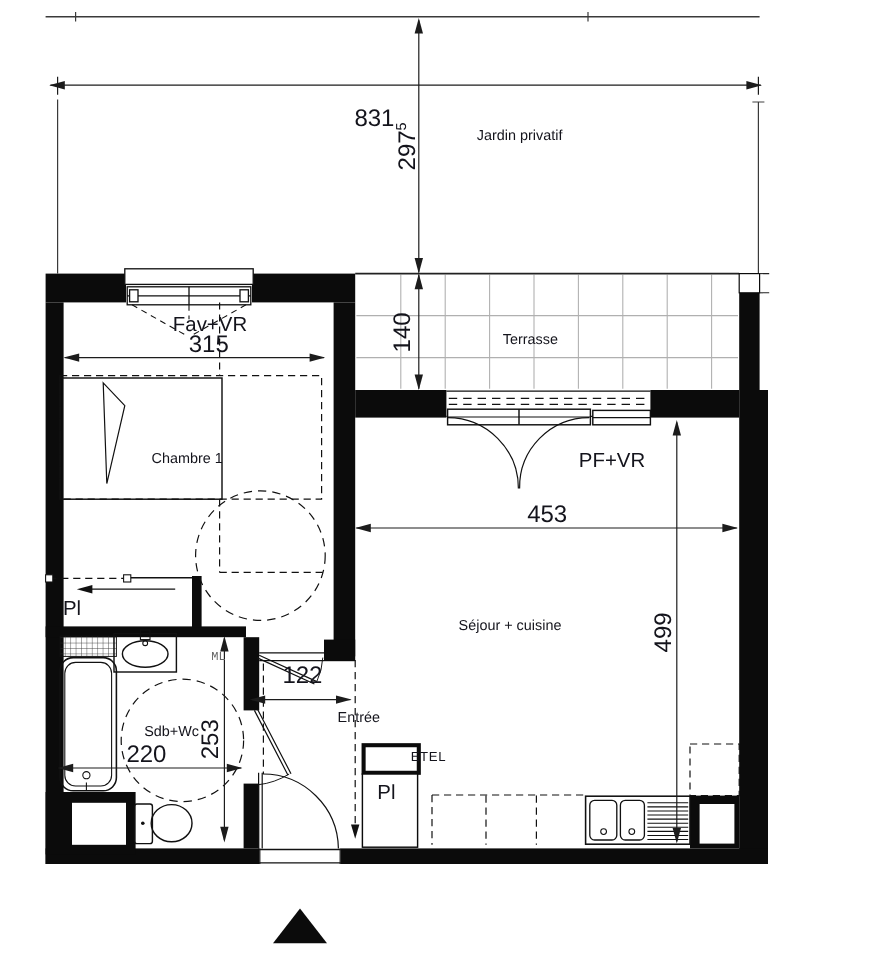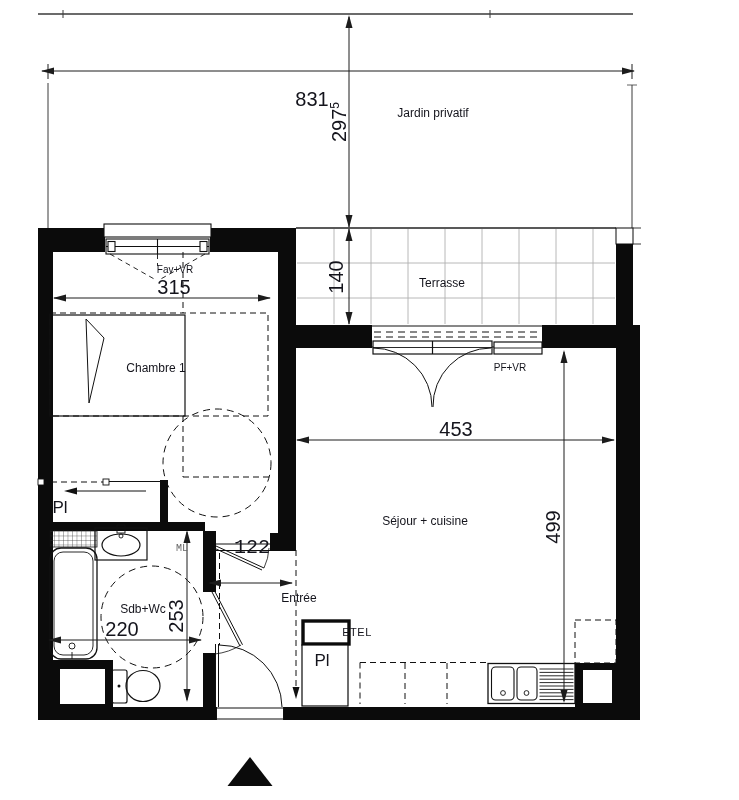--- a/index.html
+++ b/index.html
@@ -3,21 +3,21 @@
 <meta charset="utf-8">
 <style>
   html,body{margin:0;padding:0;background:#fff;}
   #canvas{position:relative;width:739px;height:800px;background:#ffffff;overflow:hidden;
           font-family:"Liberation Sans",sans-serif;color:#14141c;}
   #drawing{position:absolute;left:0;top:0;}
   .lbl{position:absolute;transform:translate(-50%,-50%);white-space:nowrap;color:#14141c;line-height:1;}
   .room{font-size:12px;}
   .dim{font-size:20px;}
   .dim-v{transform:translate(-50%,-50%) rotate(-90deg);}
-  .small{font-size:10px;}
+  .small{font-size:17px;}
   .pl{font-size:17px;}
   .etel{font-size:11px;letter-spacing:.5px;}
   .ml{font-size:10px;color:#666;}
   sup{font-size:12px;}
 </style>
 </head>
 <body>
 
 <div id="canvas">
 <svg id="drawing" width="739" height="800" viewBox="0 0 739 800" xmlns="http://www.w3.org/2000/svg">
@@ -244,34 +244,34 @@
 
   <defs>
     <pattern id="gridhatch" width="4.5" height="4.5" patternUnits="userSpaceOnUse">
       <path d="M0,0 H4.5 M0,0 V4.5" stroke="#333" stroke-width="0.7" fill="none"></path>
     </pattern>
   </defs>
 </svg>
 
   <div class="lbl room" style="left:433px;top:113px;">Jardin privatif</div>
   <div class="lbl room" style="left:442px;top:283px;">Terrasse</div>
-  <div class="lbl room" style="left:156px;top:368px;text-align:right;">Chambre 1</div>
+  <div class="lbl room" style="left:156px;top:382px;text-align:right;">Chambre 1</div>
   <div class="lbl room" style="left:425px;top:521px;">Séjour + cuisine</div>
   <div class="lbl room" style="left:143px;top:585px;margin-top:24px;">Sdb+Wc</div>
   <div class="lbl room" style="left:255px;top:598px;margin-left:44px;">Entrée</div>
 
   <div class="lbl dim" style="left:312px;top:65px;margin-top:34px;">831</div>
   <div class="lbl dim dim-v" style="left:339px;top:122px;"><span>297</span><sup>5</sup></div>
   <div class="lbl dim dim-v" style="left:336px;top:277px;">140</div>
   <div class="lbl dim" style="left:174px;top:287px;">315</div>
   <div class="lbl dim" style="left:456px;top:429px;">453</div>
   <div class="lbl dim dim-v" style="left:553px;top:527px;">499</div>
   <div class="lbl dim" style="left:122px;top:629px;">220</div>
   <div class="lbl dim dim-v" style="left:176px;top:616px;">253</div>
-  <div class="lbl dim" style="left:252px;top:548px;font-family:Liberation Mono, monospace;">122</div>
+  <div class="lbl dim" style="left:252px;top:563px;">122</div>
 
   <div class="lbl small" style="left:175px;top:270px;">Fav+VR</div>
-  <div class="lbl small" style="left:510px;top:368px;">PF+VR</div>
+  <div class="lbl small" style="left:510px;top:384px;">PF+VR</div>
   <div class="lbl pl" style="left:60px;top:507px;">Pl</div>
   <div class="lbl pl" style="left:322px;top:660px;">Pl</div>
   <div class="lbl etel" style="left:326px;top:632px;margin-left:31px;">ETEL</div>
   <div class="lbl ml" style="left:182px;top:549px;font-family:Liberation Mono, monospace;">ML</div>
 </div>
 
 </body></html>

